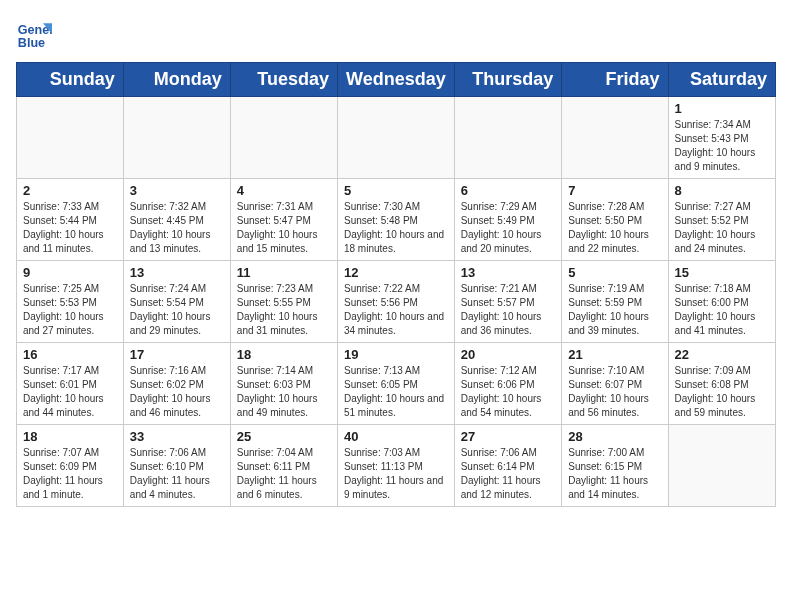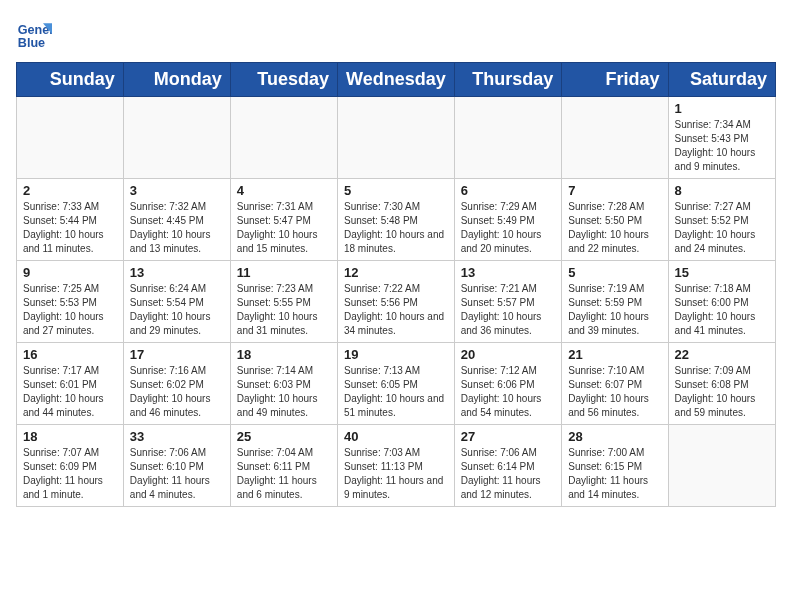--- a/index.html
+++ b/index.html
@@ -178,21 +178,21 @@
       </tr>
       <tr>
         <td>
           <div class="day-number">9</div>
           <div class="day-info">Sunrise: 7:25 AM
 Sunset: 5:53 PM
 Daylight: 10 hours and 27 minutes.</div>
         </td>
         <td>
           <div class="day-number">13</div>
-          <div class="day-info">Sunrise: 6:24 AM
+          <div class="day-info">Sunrise: 7:24 AM
 Sunset: 5:54 PM
 Daylight: 10 hours and 29 minutes.</div>
         </td>
         <td>
           <div class="day-number">11</div>
           <div class="day-info">Sunrise: 7:23 AM
 Sunset: 5:55 PM
 Daylight: 10 hours and 31 minutes.</div>
         </td>
         <td>

